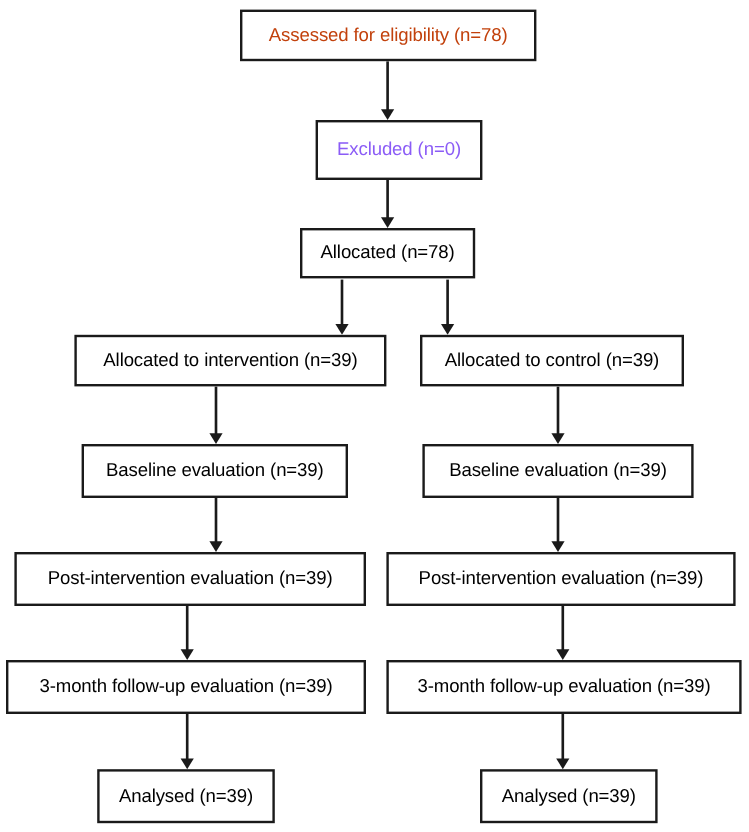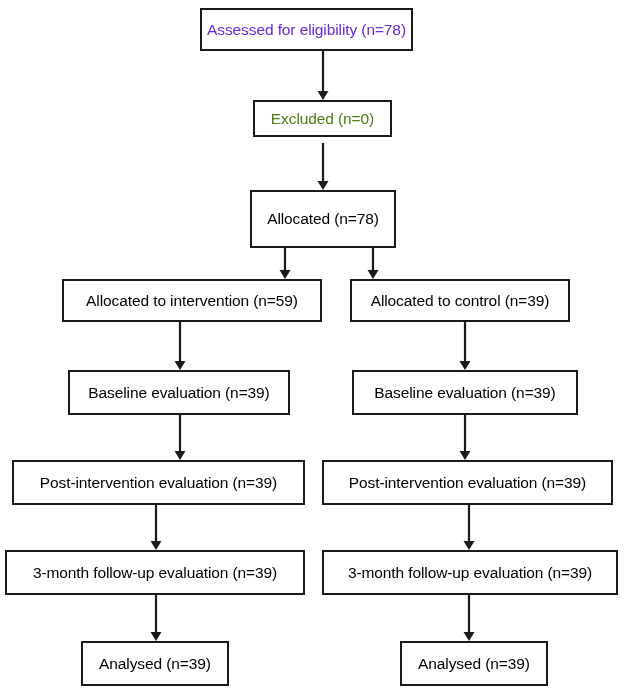--- a/index.html
+++ b/index.html
@@ -67,31 +67,31 @@
       <line x1="156" y1="505" x2="156" y2="542" stroke="#1a1a1a" stroke-width="2.2"></line>
       <polygon points="150.5,541 161.5,541 156,550" fill="#1a1a1a"></polygon>
       <line x1="469" y1="505" x2="469" y2="542" stroke="#1a1a1a" stroke-width="2.2"></line>
       <polygon points="463.5,541 474.5,541 469,550" fill="#1a1a1a"></polygon>
       <line x1="156" y1="595" x2="156" y2="633" stroke="#1a1a1a" stroke-width="2.2"></line>
       <polygon points="150.5,632 161.5,632 156,641" fill="#1a1a1a"></polygon>
       <line x1="469" y1="595" x2="469" y2="633" stroke="#1a1a1a" stroke-width="2.2"></line>
       <polygon points="463.5,632 474.5,632 469,641" fill="#1a1a1a"></polygon>
     </svg>
 
-  <div class="node" style="left: 200px; top: 8px; width: 213px; height: 43px; border-color: rgb(26, 26, 26); color: #6d28d9;">
+  <div class="node" style="left: 200px; top: 8px; width: 247px; height: 43px; border-color: rgb(26, 26, 26); color: #c2410c;">
     <span>Assessed for eligibility (n=78)</span>
   </div>
-  <div class="node" style="left: 253px; top: 100px; width: 139px; height: 37px; border-color: rgb(26, 26, 26); color: #4d7c0f;">
+  <div class="node" style="left: 263px; top: 100px; width: 139px; height: 50px; border-color: rgb(26, 26, 26); color: #8b5cf6;">
     <span>Excluded (n=0)</span>
   </div>
-  <div class="node" style="left: 250px; top: 190px; width: 146px; height: 58px; border-color: rgb(26, 26, 26); color: rgb(0, 0, 0);">
+  <div class="node" style="left: 250px; top: 190px; width: 146px; height: 42px; border-color: rgb(26, 26, 26); color: rgb(0, 0, 0);">
     <span>Allocated (n=78)</span>
   </div>
   <div class="node" style="left: 62px; top: 279px; width: 260px; height: 43px; border-color: rgb(26, 26, 26); color: rgb(0, 0, 0);">
-    <span>Allocated to intervention (n=59)</span>
+    <span>Allocated to intervention (n=39)</span>
   </div>
   <div class="node" style="left: 350px; top: 279px; width: 220px; height: 43px; border-color: rgb(26, 26, 26); color: rgb(0, 0, 0);">
     <span>Allocated to control (n=39)</span>
   </div>
   <div class="node" style="left: 68px; top: 370px; width: 222px; height: 45px; border-color: rgb(26, 26, 26); color: rgb(0, 0, 0);">
     <span>Baseline evaluation (n=39)</span>
   </div>
   <div class="node" style="left: 352px; top: 370px; width: 226px; height: 45px; border-color: rgb(26, 26, 26); color: rgb(0, 0, 0);">
     <span>Baseline evaluation (n=39)</span>
   </div>

